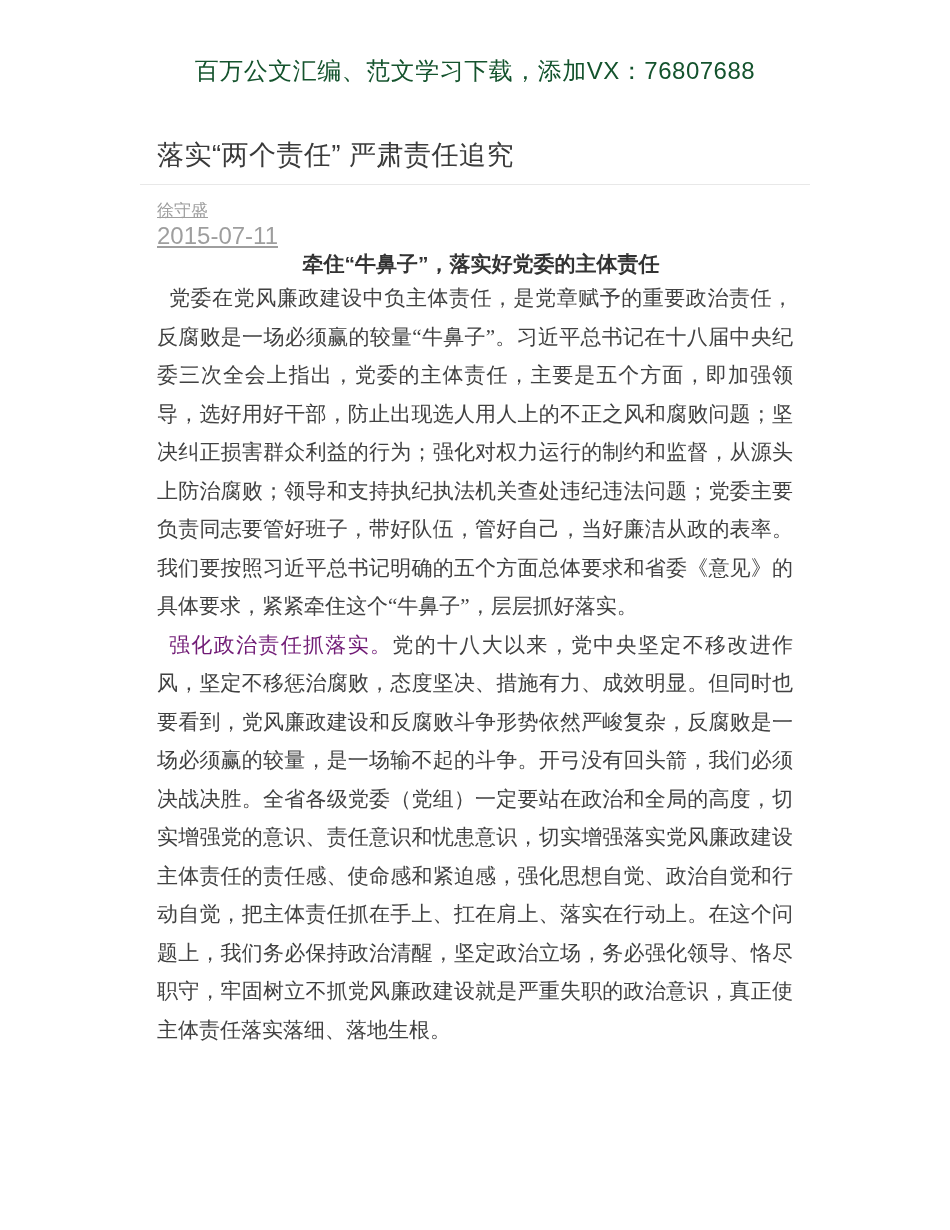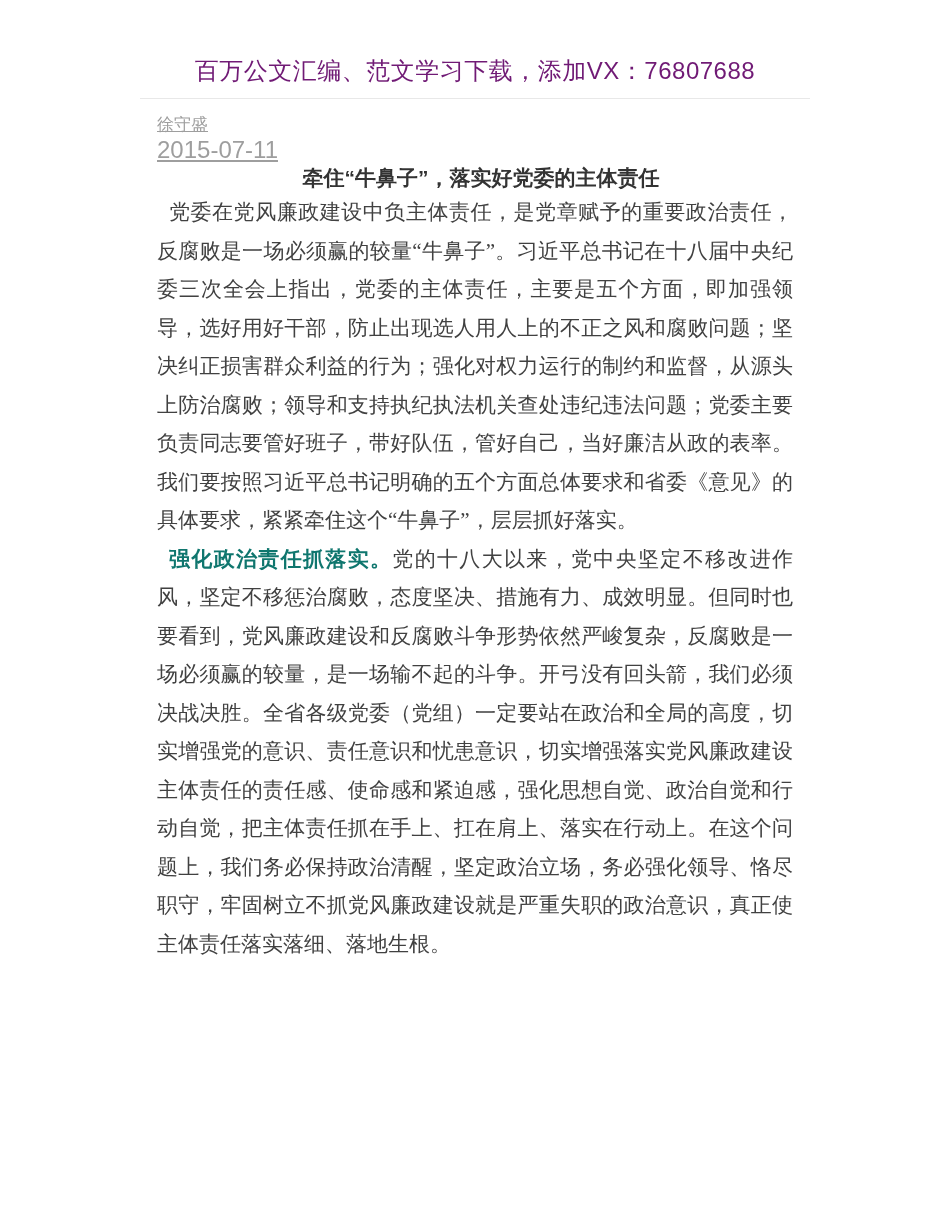--- a/index.html
+++ b/index.html
@@ -9,21 +9,21 @@
     height: 1230px;
     background: #ffffff;
     overflow: hidden;
     font-family: "Liberation Sans", "DejaVu Sans", sans-serif;
   }
   .notice {
     margin-top: 56px;
     text-align: center;
     font-size: 24px;
     line-height: 30px;
-    color: #701a75;
+    color: #14532d;
     font-weight: 400;
     letter-spacing: 0.5px;
   }
   .article {
     width: 670px;
     margin: 0 auto;
   }
   .title {
     margin-top: 52px;
     padding: 0 17px;
@@ -70,33 +70,34 @@
     font-size: 21px;
     line-height: 30px;
     color: #333333;
   }
   .content p {
     margin: 0;
     text-indent: 12px;
   }
   .lead {
     font-family: "Liberation Sans", "DejaVu Sans", sans-serif;
-    font-weight: 700;
-    color: #0f766e;
+    font-weight: 400;
+    color: #701a75;
   }
 </style>
 </head>
 <body>
 
 <div class="page">
 
   <div class="notice">百万公文汇编、范文学习下载，添加VX：76807688</div>
 
   <div class="article">
 
+    <h1 class="title" style="margin-bottom:0;">落实“两个责任” 严肃责任追究</h1>
 
     <div class="divider"></div>
 
     <div class="meta">
       <div class="author">徐守盛</div>
       <div class="date">2015-07-11</div>
     </div>
 
     <div class="content">
 

